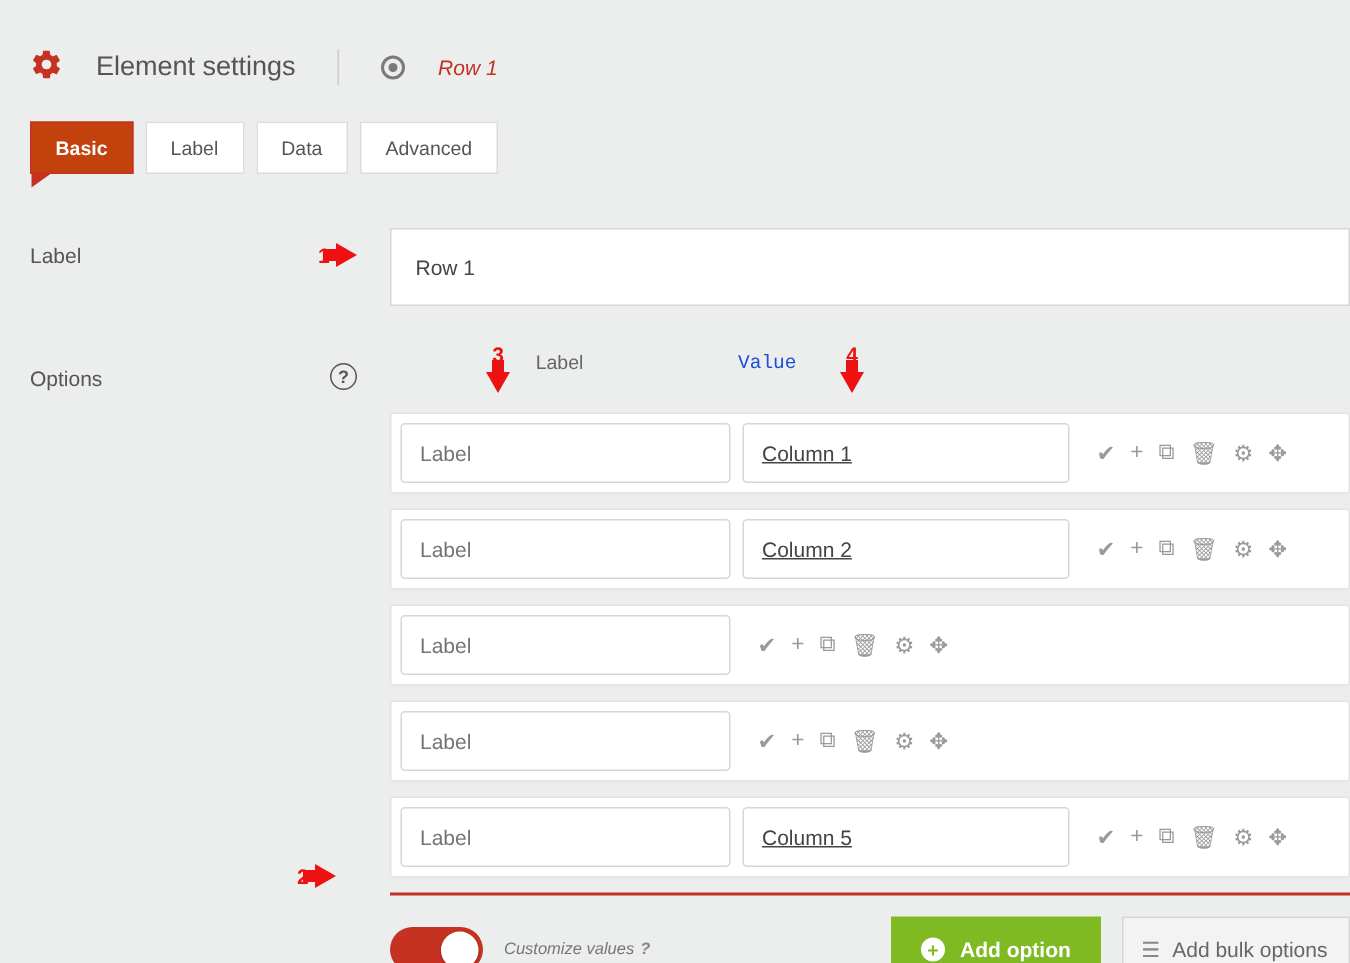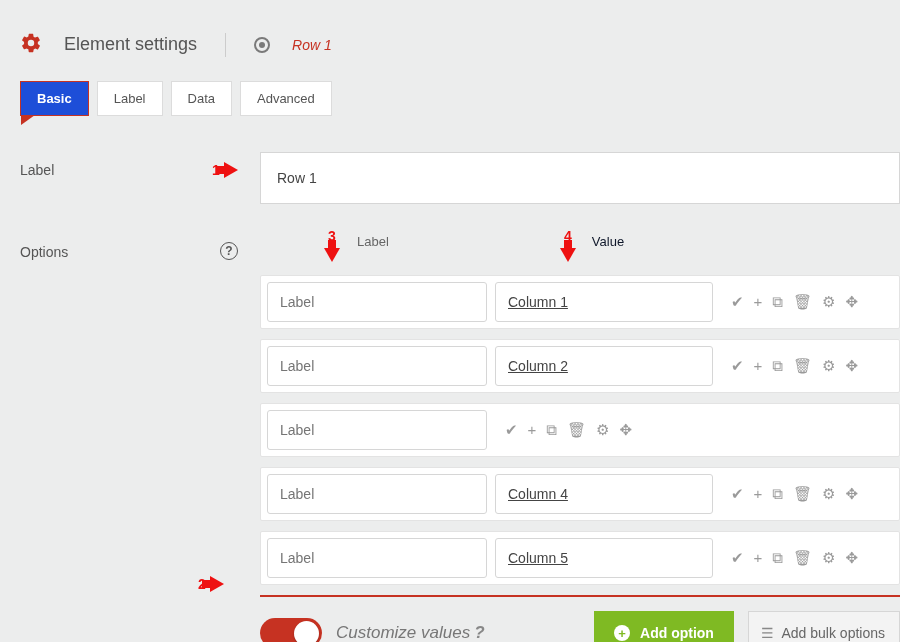--- a/index.html
+++ b/index.html
@@ -25,21 +25,21 @@
   }
   .radio-icon::after {
     content: ""; width: 6px; height: 6px; background: #7a7a7a; border-radius: 50%;
   }
   .tabs { display: flex; gap: 8px; margin-bottom: 36px; }
   .tab {
     background: #fff; border: 1px solid #dcdcdc; padding: 9px 16px;
     font-size: 13px; color: #555; cursor: pointer; position: relative;
   }
   .tab.active {
-    background: #1d4ed8; color: #fff; border-color: #c63222; font-weight: 600;
+    background: #c2410c; color: #fff; border-color: #c63222; font-weight: 600;
   }
   .tab.active::after {
     content: ""; position: absolute; left: 0; bottom: -10px;
     border-top: 10px solid #c63222; border-right: 14px solid transparent;
     width: 0; height: 0;
   }
   .form-row { display: flex; align-items: flex-start; margin-bottom: 30px; }
   .form-lab { width: 200px; color: #555; font-size: 14px; padding-top: 10px; position: relative; }
   .help { width: 40px; padding-top: 8px; }
   .help-icon {
@@ -47,21 +47,21 @@
     display: inline-flex; align-items: center; justify-content: center;
     font-size: 12px; color: #555; font-weight: 600;
   }
   .field { flex: 1; }
   .input-lg {
     width: 100%; height: 52px; border: 1px solid #d6d6d6; background: #fff;
     padding: 0 16px; font-size: 14px; color: #444; outline: none;
   }
   .opt-headers { display: flex; margin-left: -6px; }
   .opt-headers .h1 { width: 238px; text-align: center; color: #666; font-size: 13px; padding-bottom: 26px; position: relative; }
-  .opt-headers .h2 { width: 232px; text-align: center; color: #0f172a; font-size: 13px; padding-bottom: 26px; position: relative; }
+  .opt-headers .h2 { width: 232px; text-align: left; color: #1d4ed8; font-size: 13px; padding-bottom: 26px; position: relative; font-family: Liberation Mono, monospace; }
   .opt-row {
     background: #fff; border: 1px solid #e3e3e3; border-radius: 2px;
     display: flex; align-items: center; padding: 6px; margin-bottom: 10px;
     gap: 8px;
   }
   .opt-input {
     height: 40px; border: 1px solid #d6d6d6; border-radius: 3px;
     padding: 0 12px; font-size: 14px; color: #888; outline: none;
     background: #fff;
   }
@@ -72,21 +72,21 @@
   .bottom-divider { height: 2px; background: #c63222; margin: 6px 0 14px 0; }
   .bottom-bar { display: flex; align-items: center; gap: 14px; }
   .toggle {
     width: 62px; height: 30px; background: #c63222; border-radius: 30px;
     position: relative; cursor: pointer; flex-shrink: 0;
   }
   .toggle .knob {
     width: 25px; height: 25px; background: #fff; border-radius: 50%;
     position: absolute; top: 2.5px; right: 3px; box-shadow: 0 1px 2px rgba(0,0,0,.3);
   }
-  .customize { font-style: italic; color: #777; font-size: 17px; flex: 1; }
+  .customize { font-style: italic; color: #777; font-size: 11px; flex: 1; }
   .customize .q { font-weight: 700; margin-left: 4px; color: #888; }
   .btn-add {
     background: #7fba23; color: #fff; border: none; height: 44px;
     padding: 0 20px; font-size: 14px; font-weight: 600; display: flex;
     align-items: center; gap: 10px; cursor: pointer;
   }
   .btn-add .plus-circ {
     width: 16px; height: 16px; background: #fff; border-radius: 50%;
     color: #7fba23; display: inline-flex; align-items: center; justify-content: center;
     font-size: 13px; font-weight: 700; line-height: 1;
@@ -212,21 +212,20 @@
       <span>✔</span>
       <span>+</span>
       <span>⧉</span>
       <span>🗑</span>
       <span>⚙</span>
       <span>✥</span>
     </div>
           </div>
           <div class="opt-row">
     <input class="opt-input lbl" type="text" placeholder="Label" style="">
-    <input class="opt-input val" type="text" value="Column 4" style="">
     <div class="opt-actions">
       <span>✔</span>
       <span>+</span>
       <span>⧉</span>
       <span>🗑</span>
       <span>⚙</span>
       <span>✥</span>
     </div>
           </div>
           <div class="opt-row">

